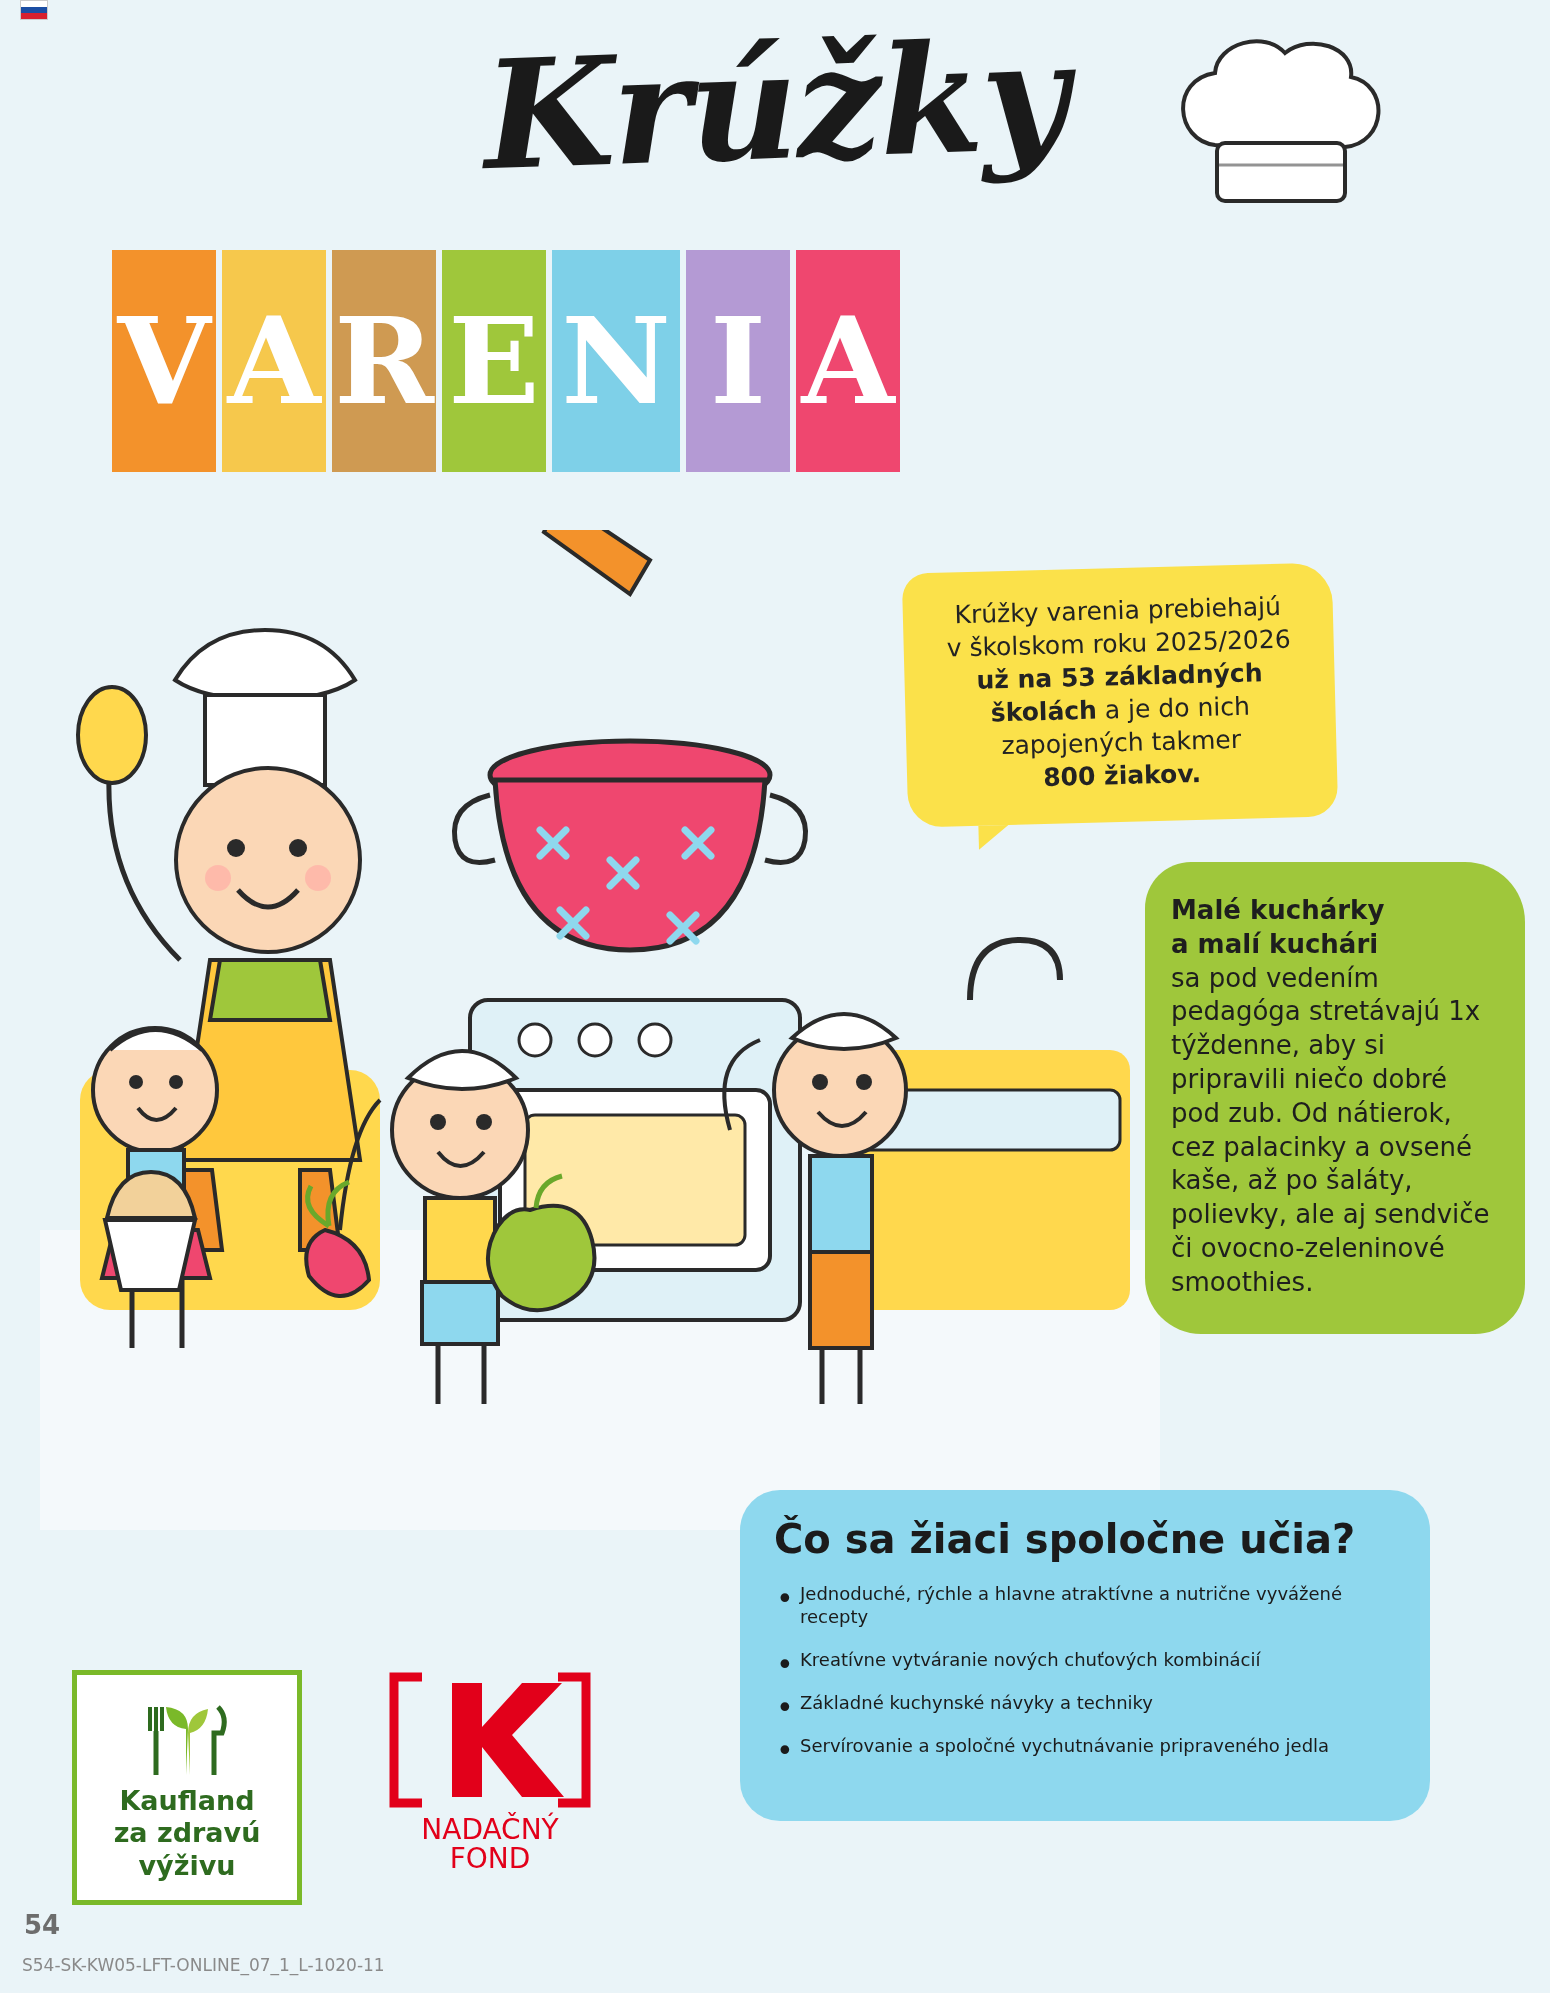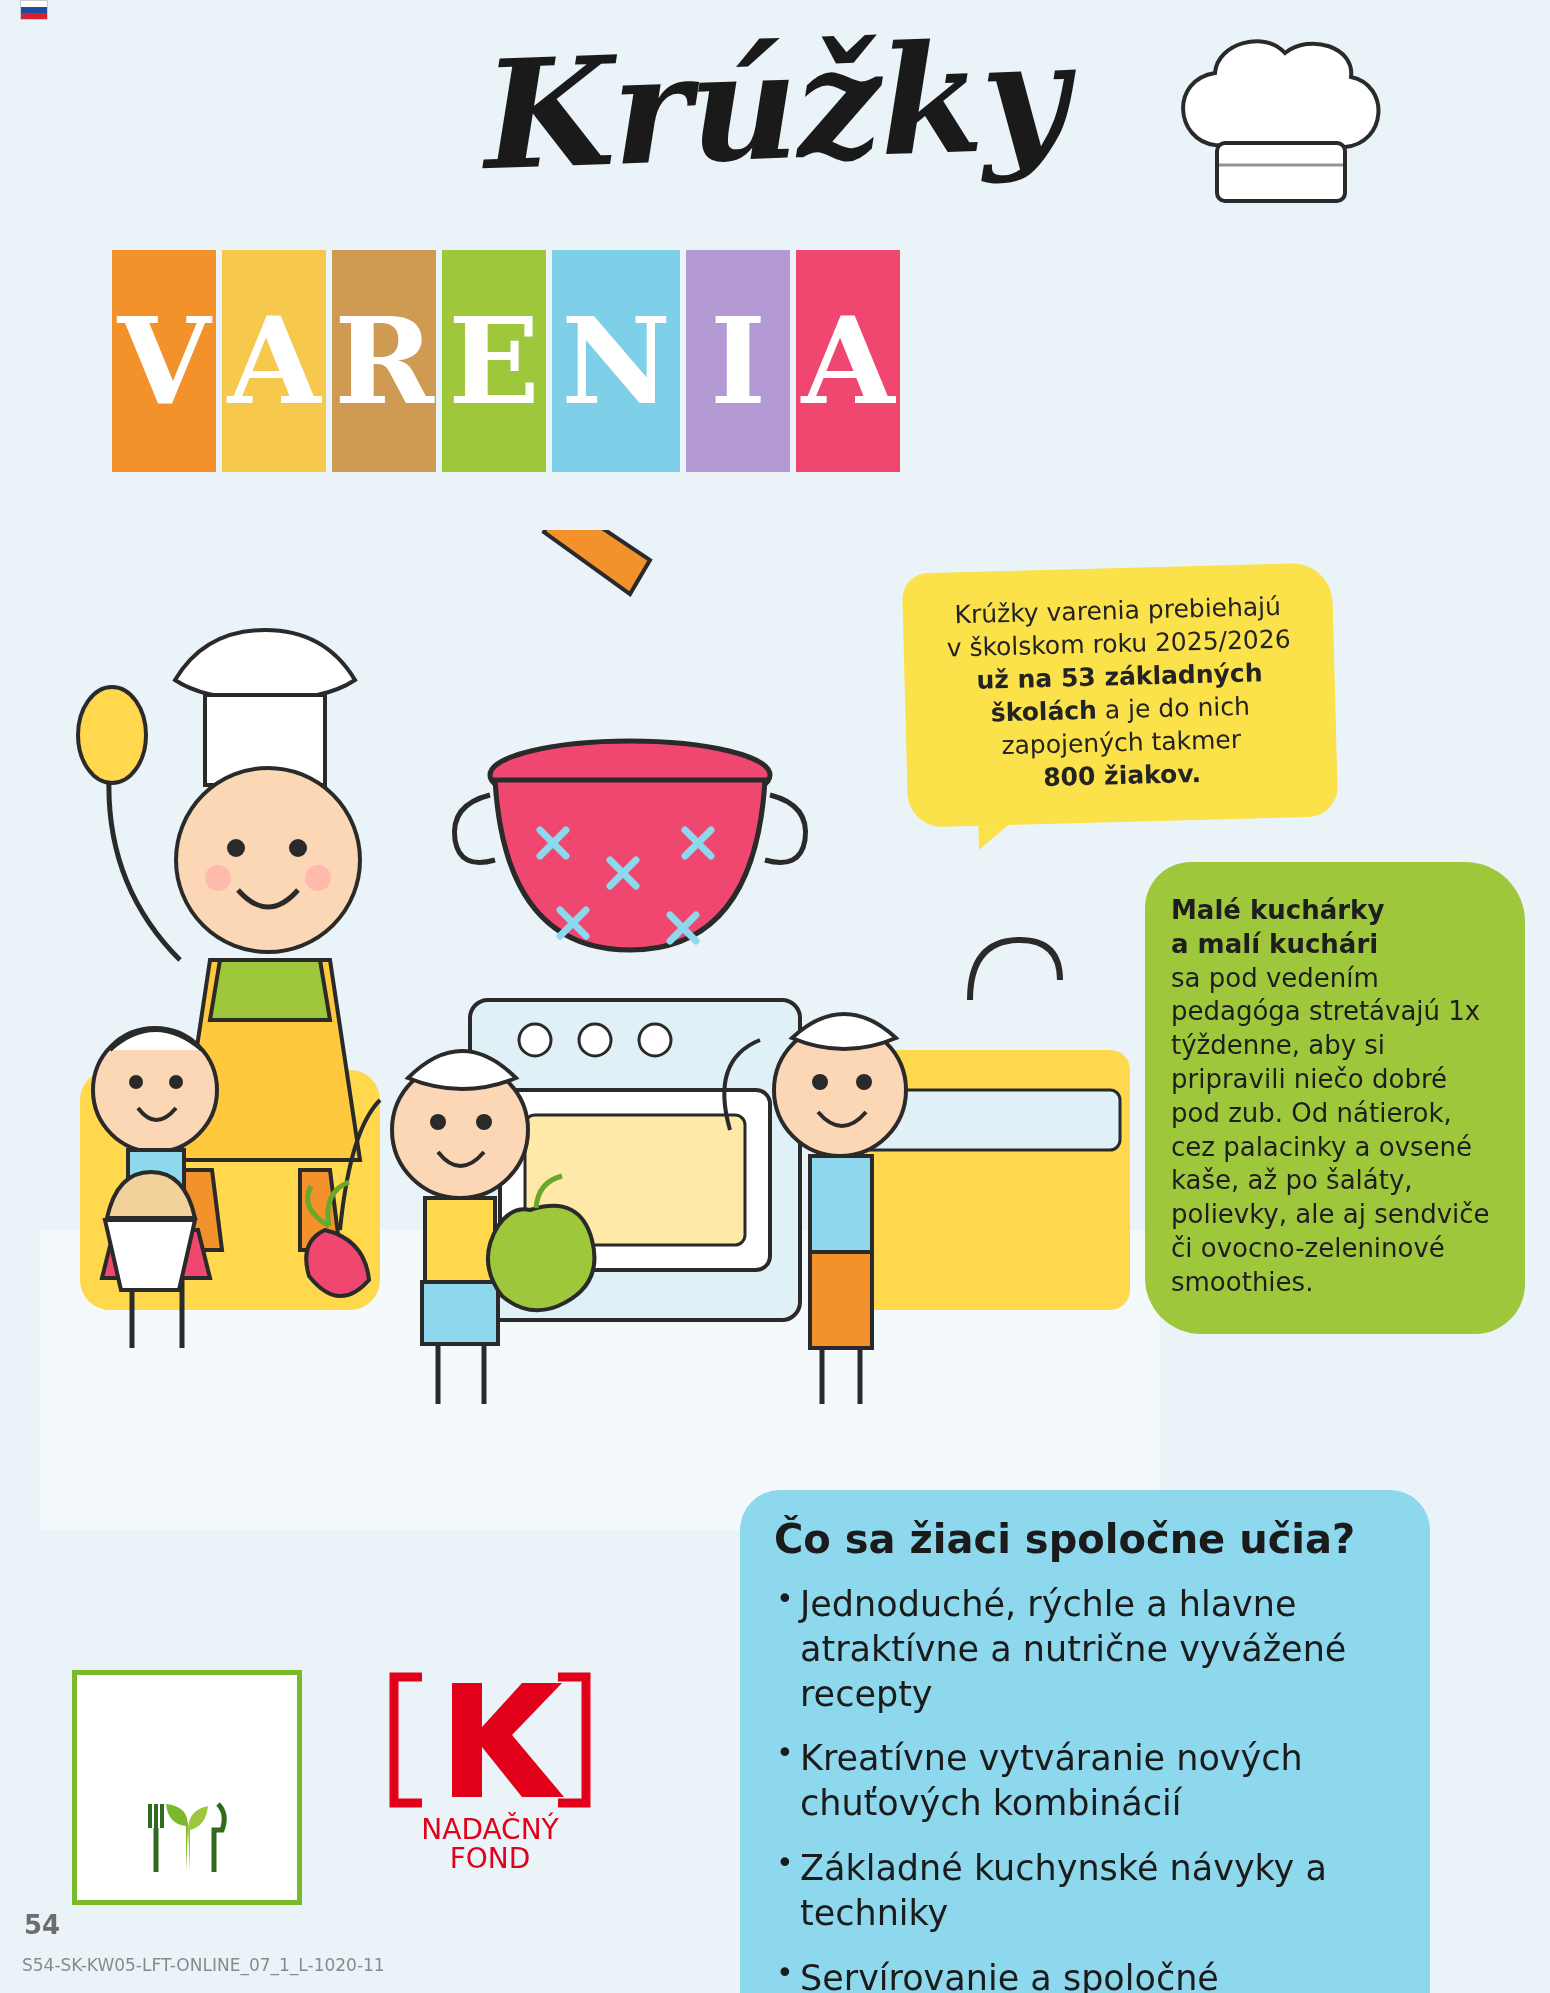--- a/index.html
+++ b/index.html
@@ -99,21 +99,21 @@
   .panel-blue h2{
     margin:0 0 14px 0;
     font-size:40px;
     font-weight:bold;
     line-height:1.15;
   }
   .panel-blue ul{margin:0;padding:0;list-style:none;}
   .panel-blue li{
     position:relative;
     padding-left:26px;
-    font-size:35px;
+    font-size:18px;
     line-height:1.28;
     margin-bottom:12px;
     margin-top:20px;
   }
   .panel-blue li:before{
     content:"•";position:absolute;left:2px;top:-2px;font-size:30px;
   }
 
   
   .logo-kaufland{
@@ -320,20 +320,25 @@
   </div>
 
   <div class="logo-kaufland">
     <svg width="90" height="86" viewBox="0 0 90 86">
       <path d="M44 76 V30 q-18 -2 -20 -22 q22 2 22 22" fill="#7ab929"></path>
       <path d="M48 76 V34 q16 -4 18 -24 q-20 4 -20 24" fill="#9fc73b"></path>
       <path d="M14 8 v24 M8 8 v24 M20 8 v24" stroke="#2e6b1f" stroke-width="4" fill="none"></path>
       <path d="M14 32 v44" stroke="#2e6b1f" stroke-width="5"></path>
       <path d="M76 8 q10 10 4 26 h-8 v42" stroke="#2e6b1f" stroke-width="5" fill="none"></path>
     </svg>
+    <div class="kl-text">
+      <div>Kaufland</div>
+      <div>za zdravú</div>
+      <div>výživu</div>
+    </div>
   </div>
 
   <div class="logo-nadacny">
     <svg width="260" height="150" viewBox="0 0 260 150">
       <path d="M62 12 H34 v126 h28" fill="none" stroke="#e2001a" stroke-width="9"></path>
       <path d="M198 12 h28 v126 h-28" fill="none" stroke="#e2001a" stroke-width="9"></path>
       <path d="M92 18 h30 v44 l40 -44 h40 l-50 52 l52 62 h-42 l-40 -50 v50 h-30z" fill="#e2001a"></path>
     </svg>
     <div class="nf-text">
       <div>NADAČNÝ</div>

